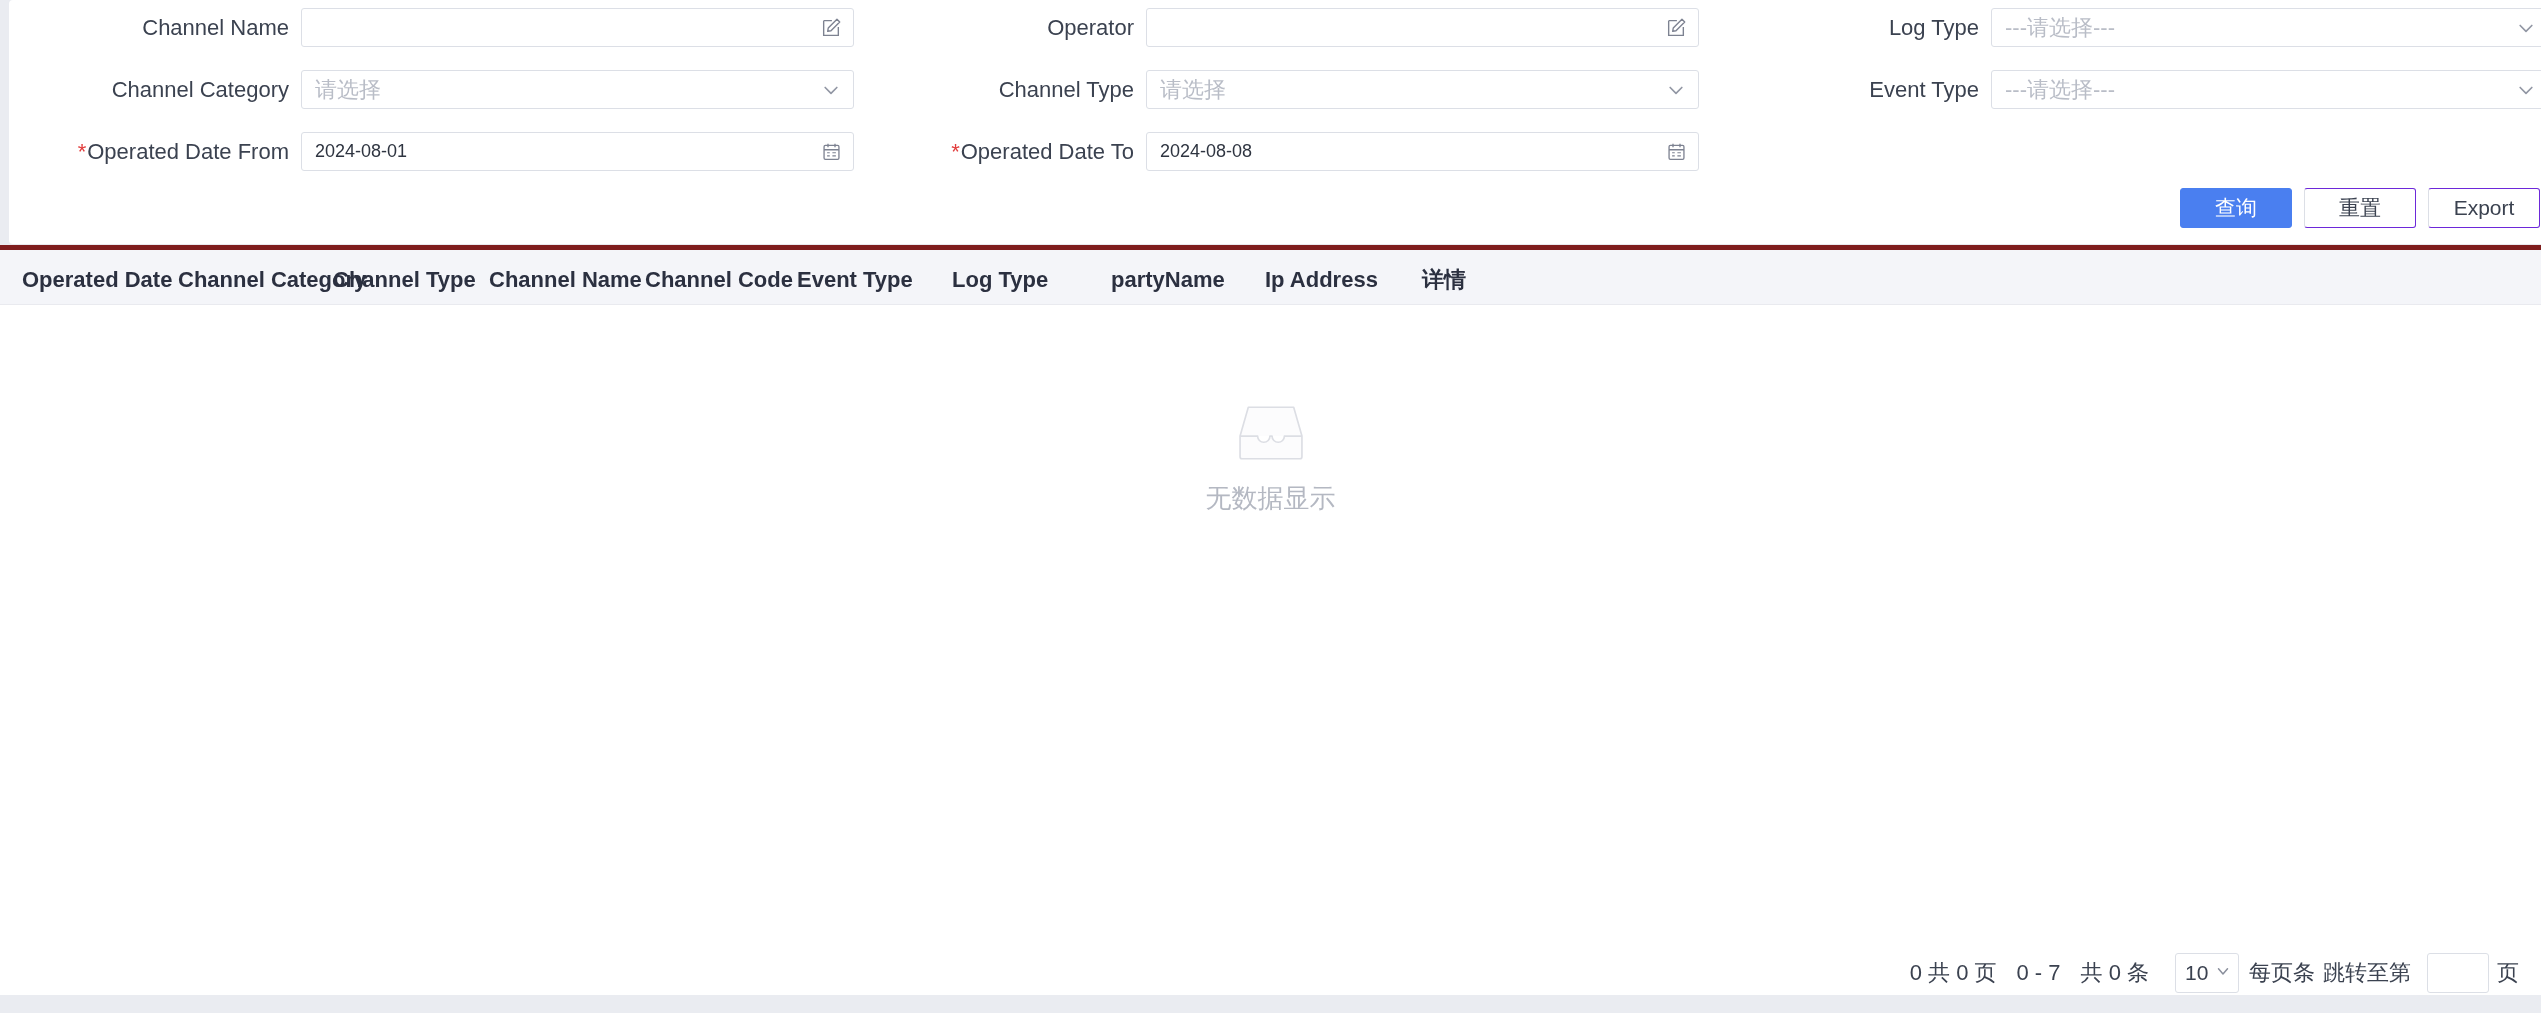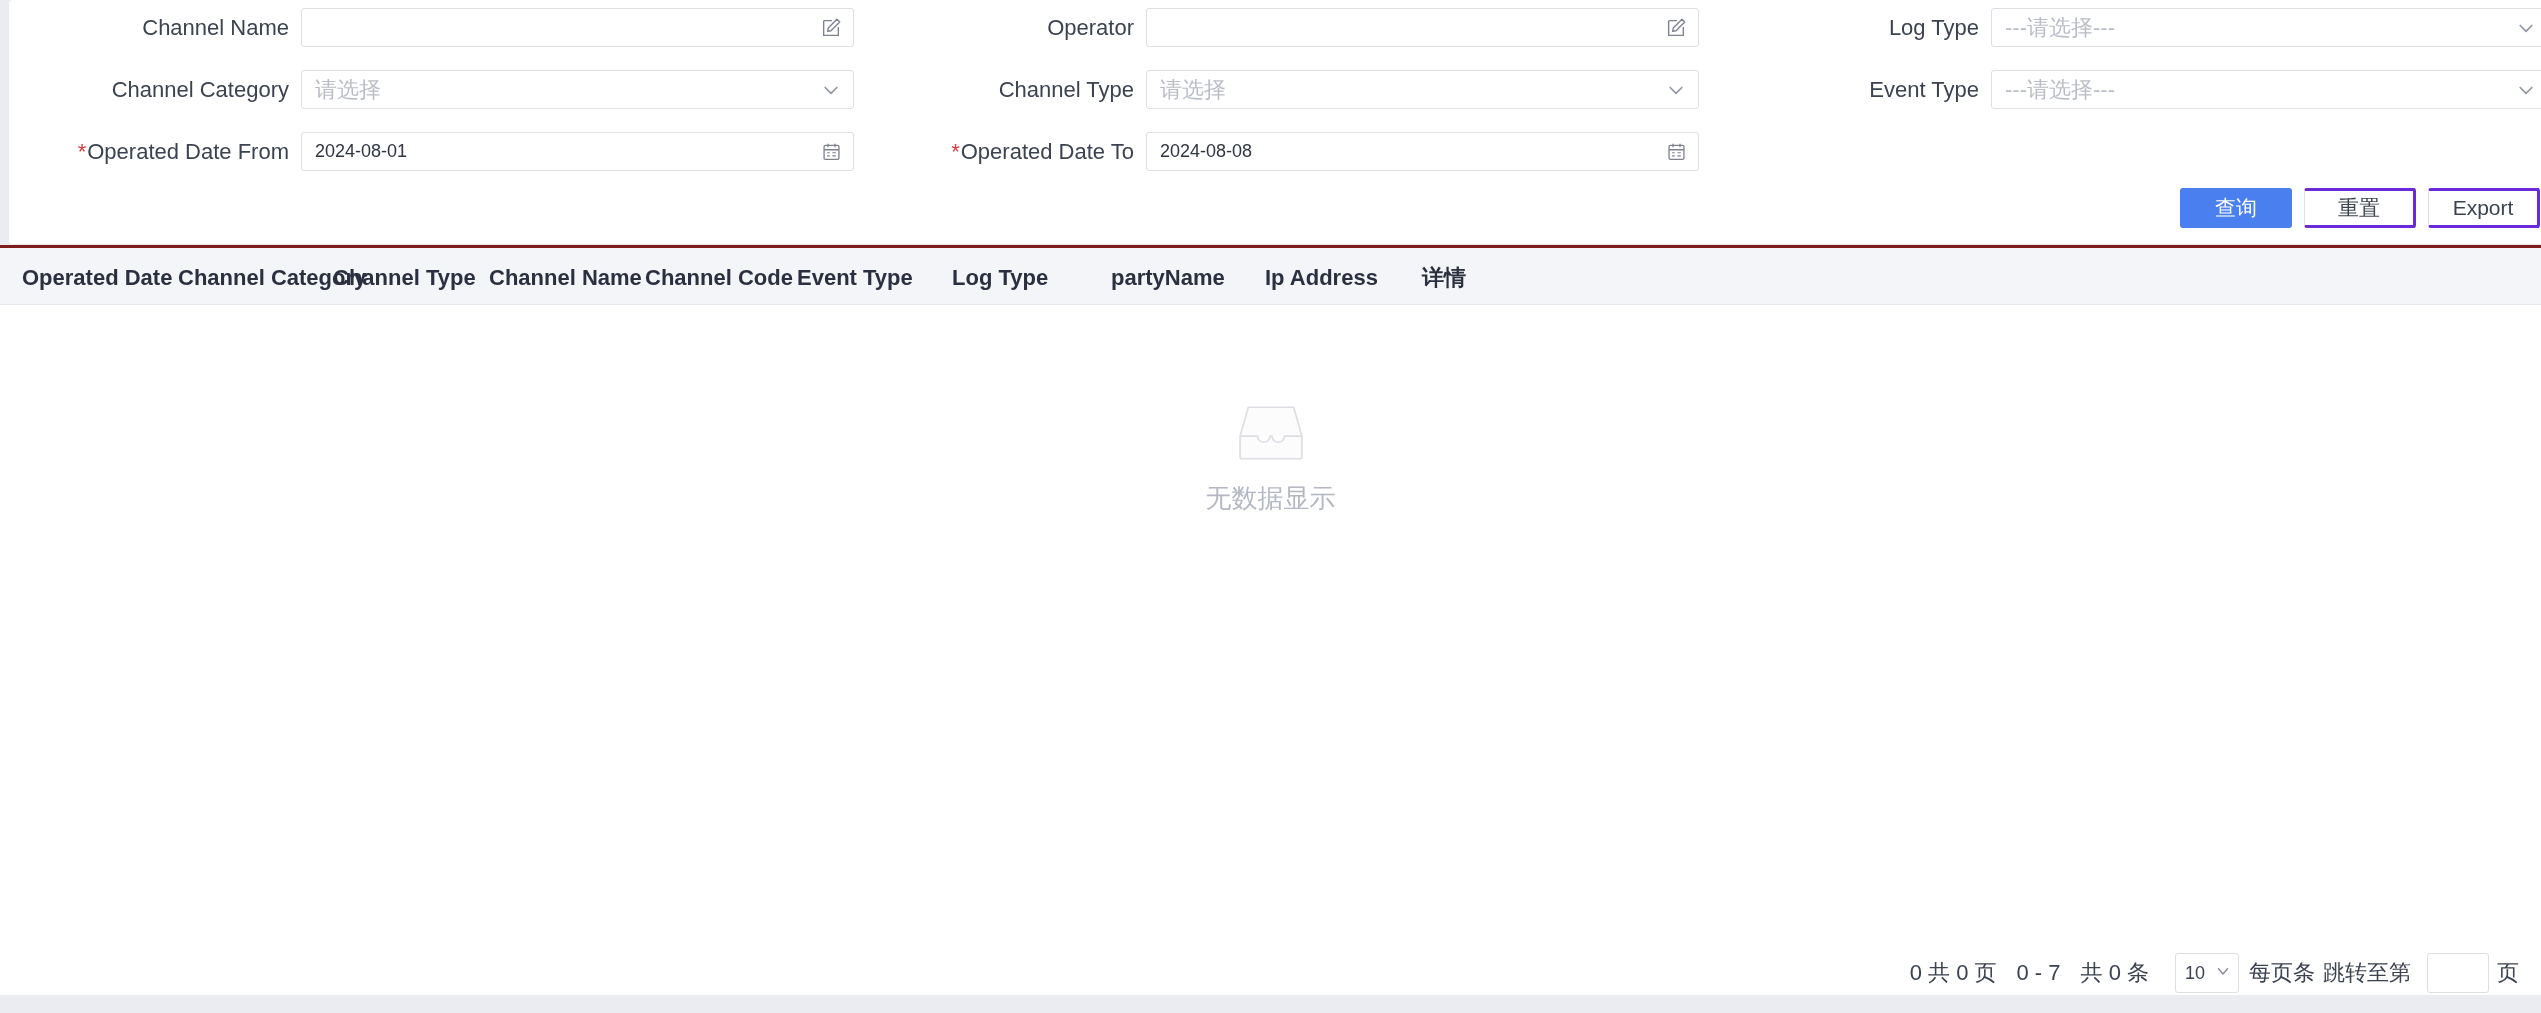--- a/index.html
+++ b/index.html
@@ -100,21 +100,21 @@
     top: 188px;
     display: flex;
     align-items: center;
   }
   .btn {
     height: 40px;
     min-width: 112px;
     padding: 0 22px;
     font-size: 21px;
     border-radius: 3px;
-    border: 3px solid #6d28d9;
+    border: 1px solid #6d28d9;
     background: #fff;
     color: #3b4250;
     display: flex;
     align-items: center;
     justify-content: center;
     cursor: pointer;
     white-space: nowrap;
     font-family: "Liberation Sans", "DejaVu Sans", sans-serif;
   }
   .btn.primary {
@@ -131,21 +131,21 @@
     top: 245px;
     width: 2541px;
     height: 768px;
     background: #ffffff;
   }
   .table-head {
     position: relative;
     height: 60px;
     background: #f4f5f9;
     border-bottom: 1px solid #e9eaef;
-    border-top: 3px solid #7f1d1d;
+    border-top: 5px solid #7f1d1d;
   }
   .th {
     position: absolute;
     top: 0;
     height: 60px;
     line-height: 60px;
     font-size: 22px;
     font-weight: bold;
     color: #2b3040;
     white-space: nowrap;
@@ -189,21 +189,21 @@
     width: 64px;
     height: 40px;
     border: 1px solid #dcdfe6;
     border-radius: 3px;
     display: flex;
     align-items: center;
     background: #fff;
     margin-right: 10px;
   }
   .page-size .pv {
-    font-size: 18px;
+    font-size: 21px;
     color: #3b4250;
     padding-left: 9px;
   }
   .page-size .car {
     position: absolute;
     right: 6px; top: 50%;
     transform: translateY(-50%);
   }
   .jump-input {
     width: 62px;

